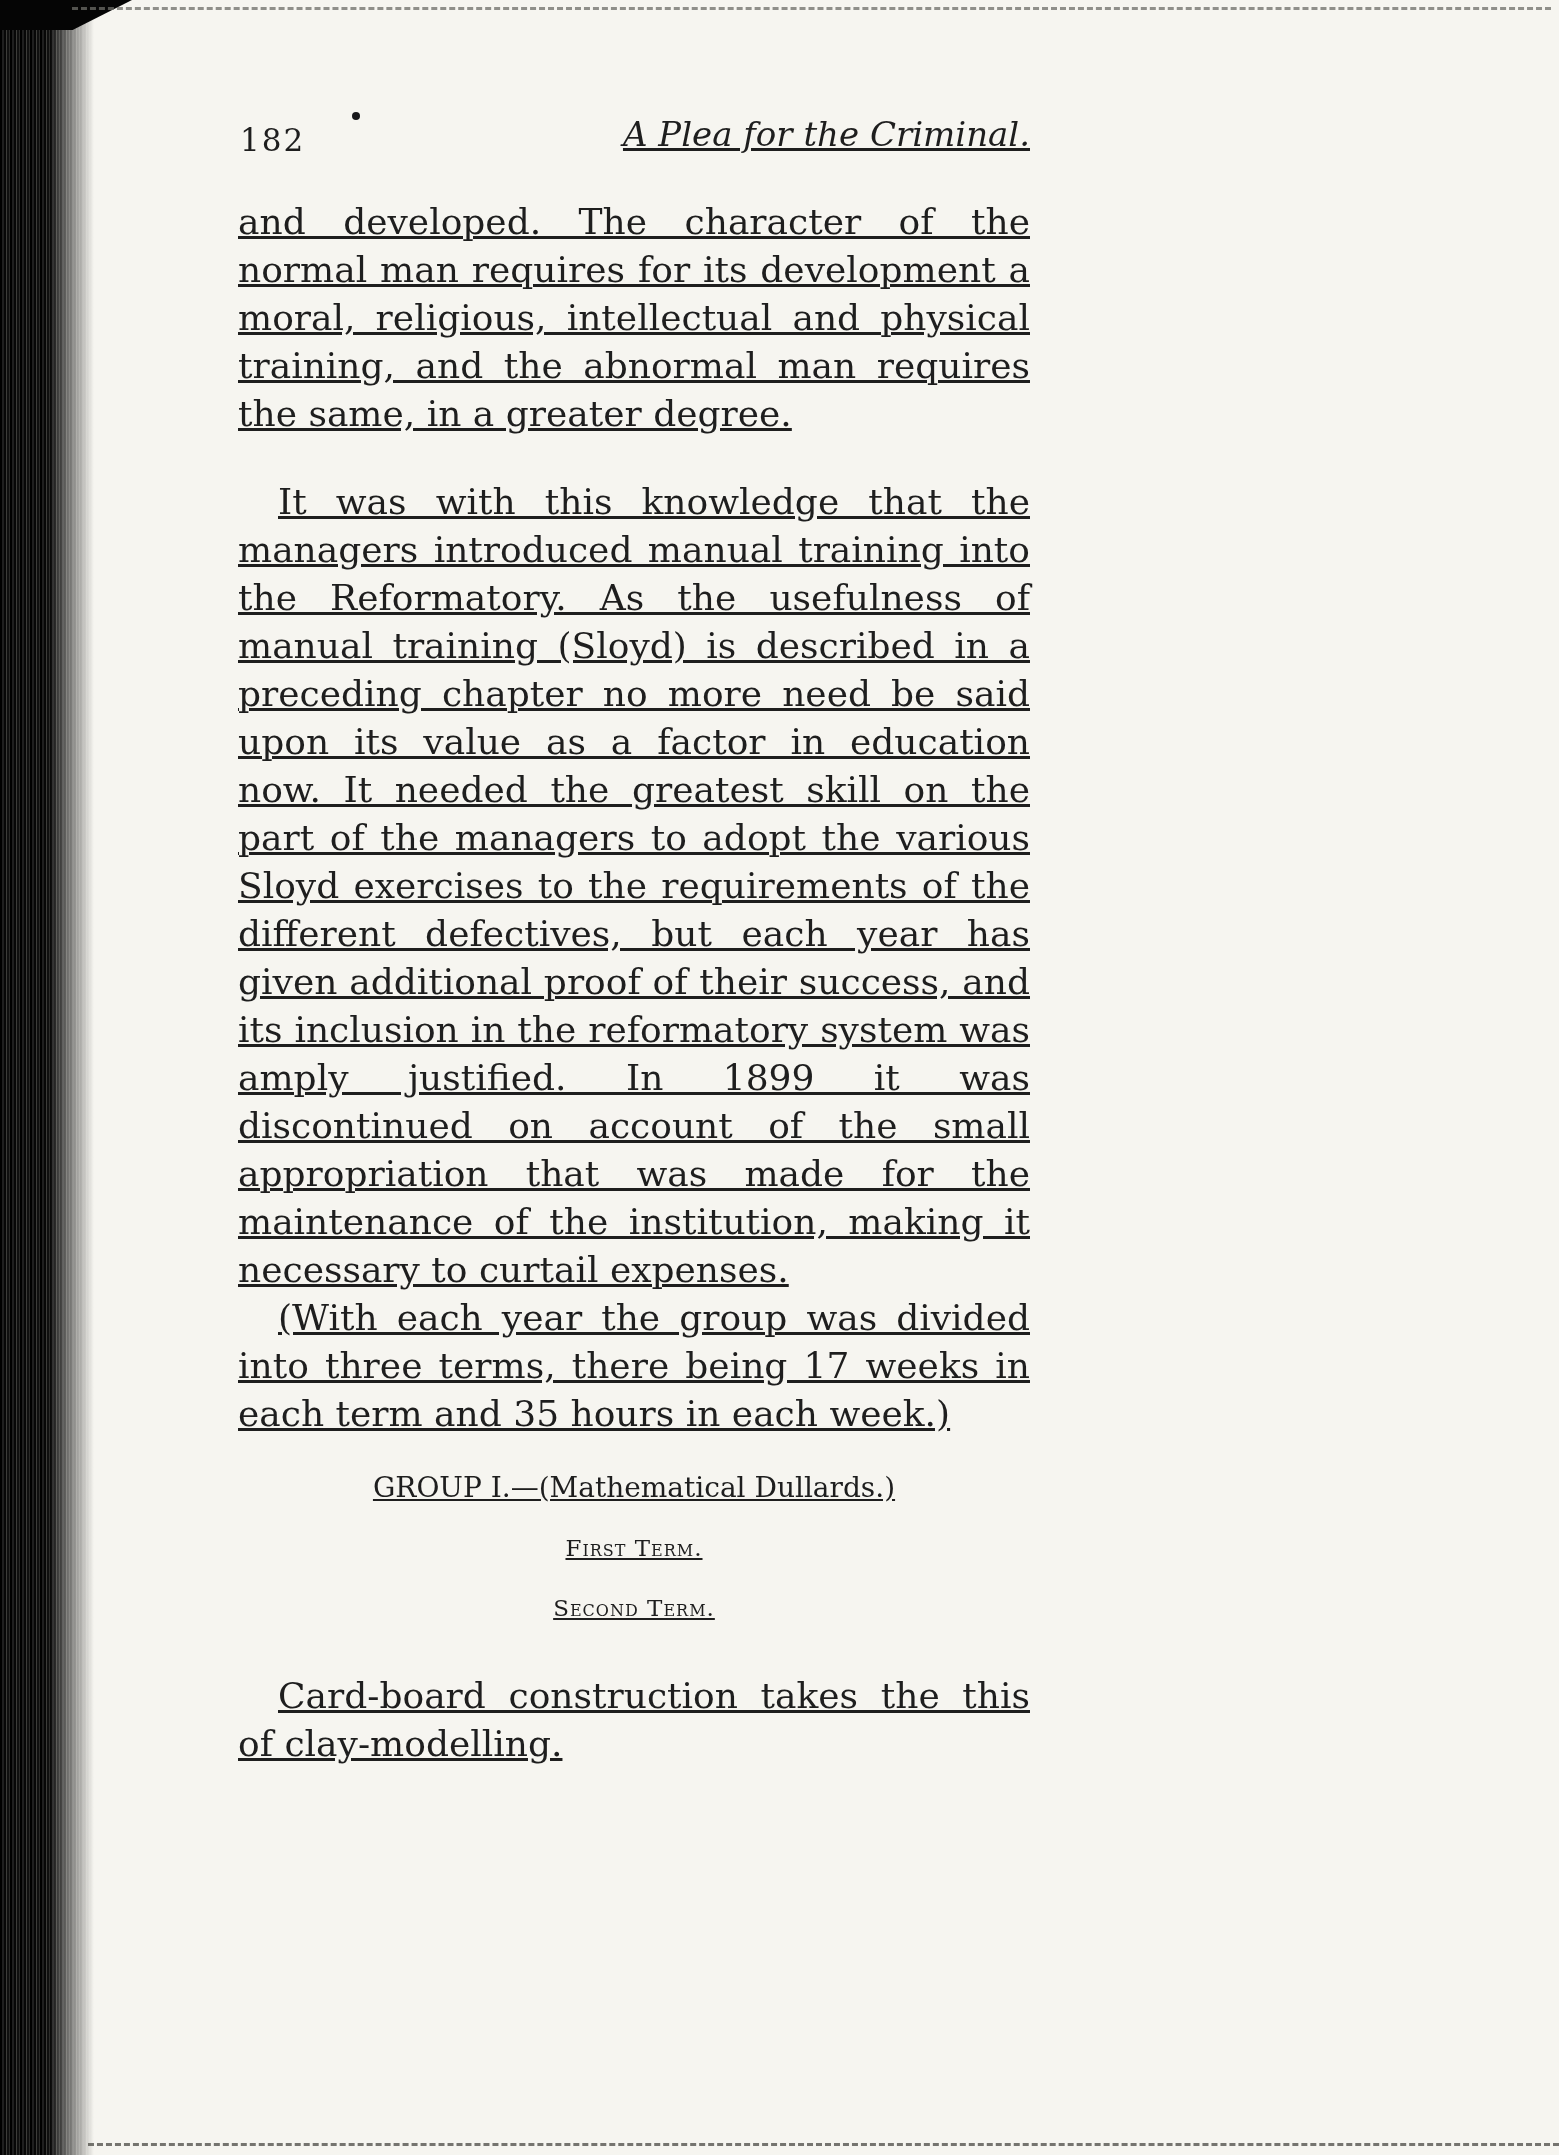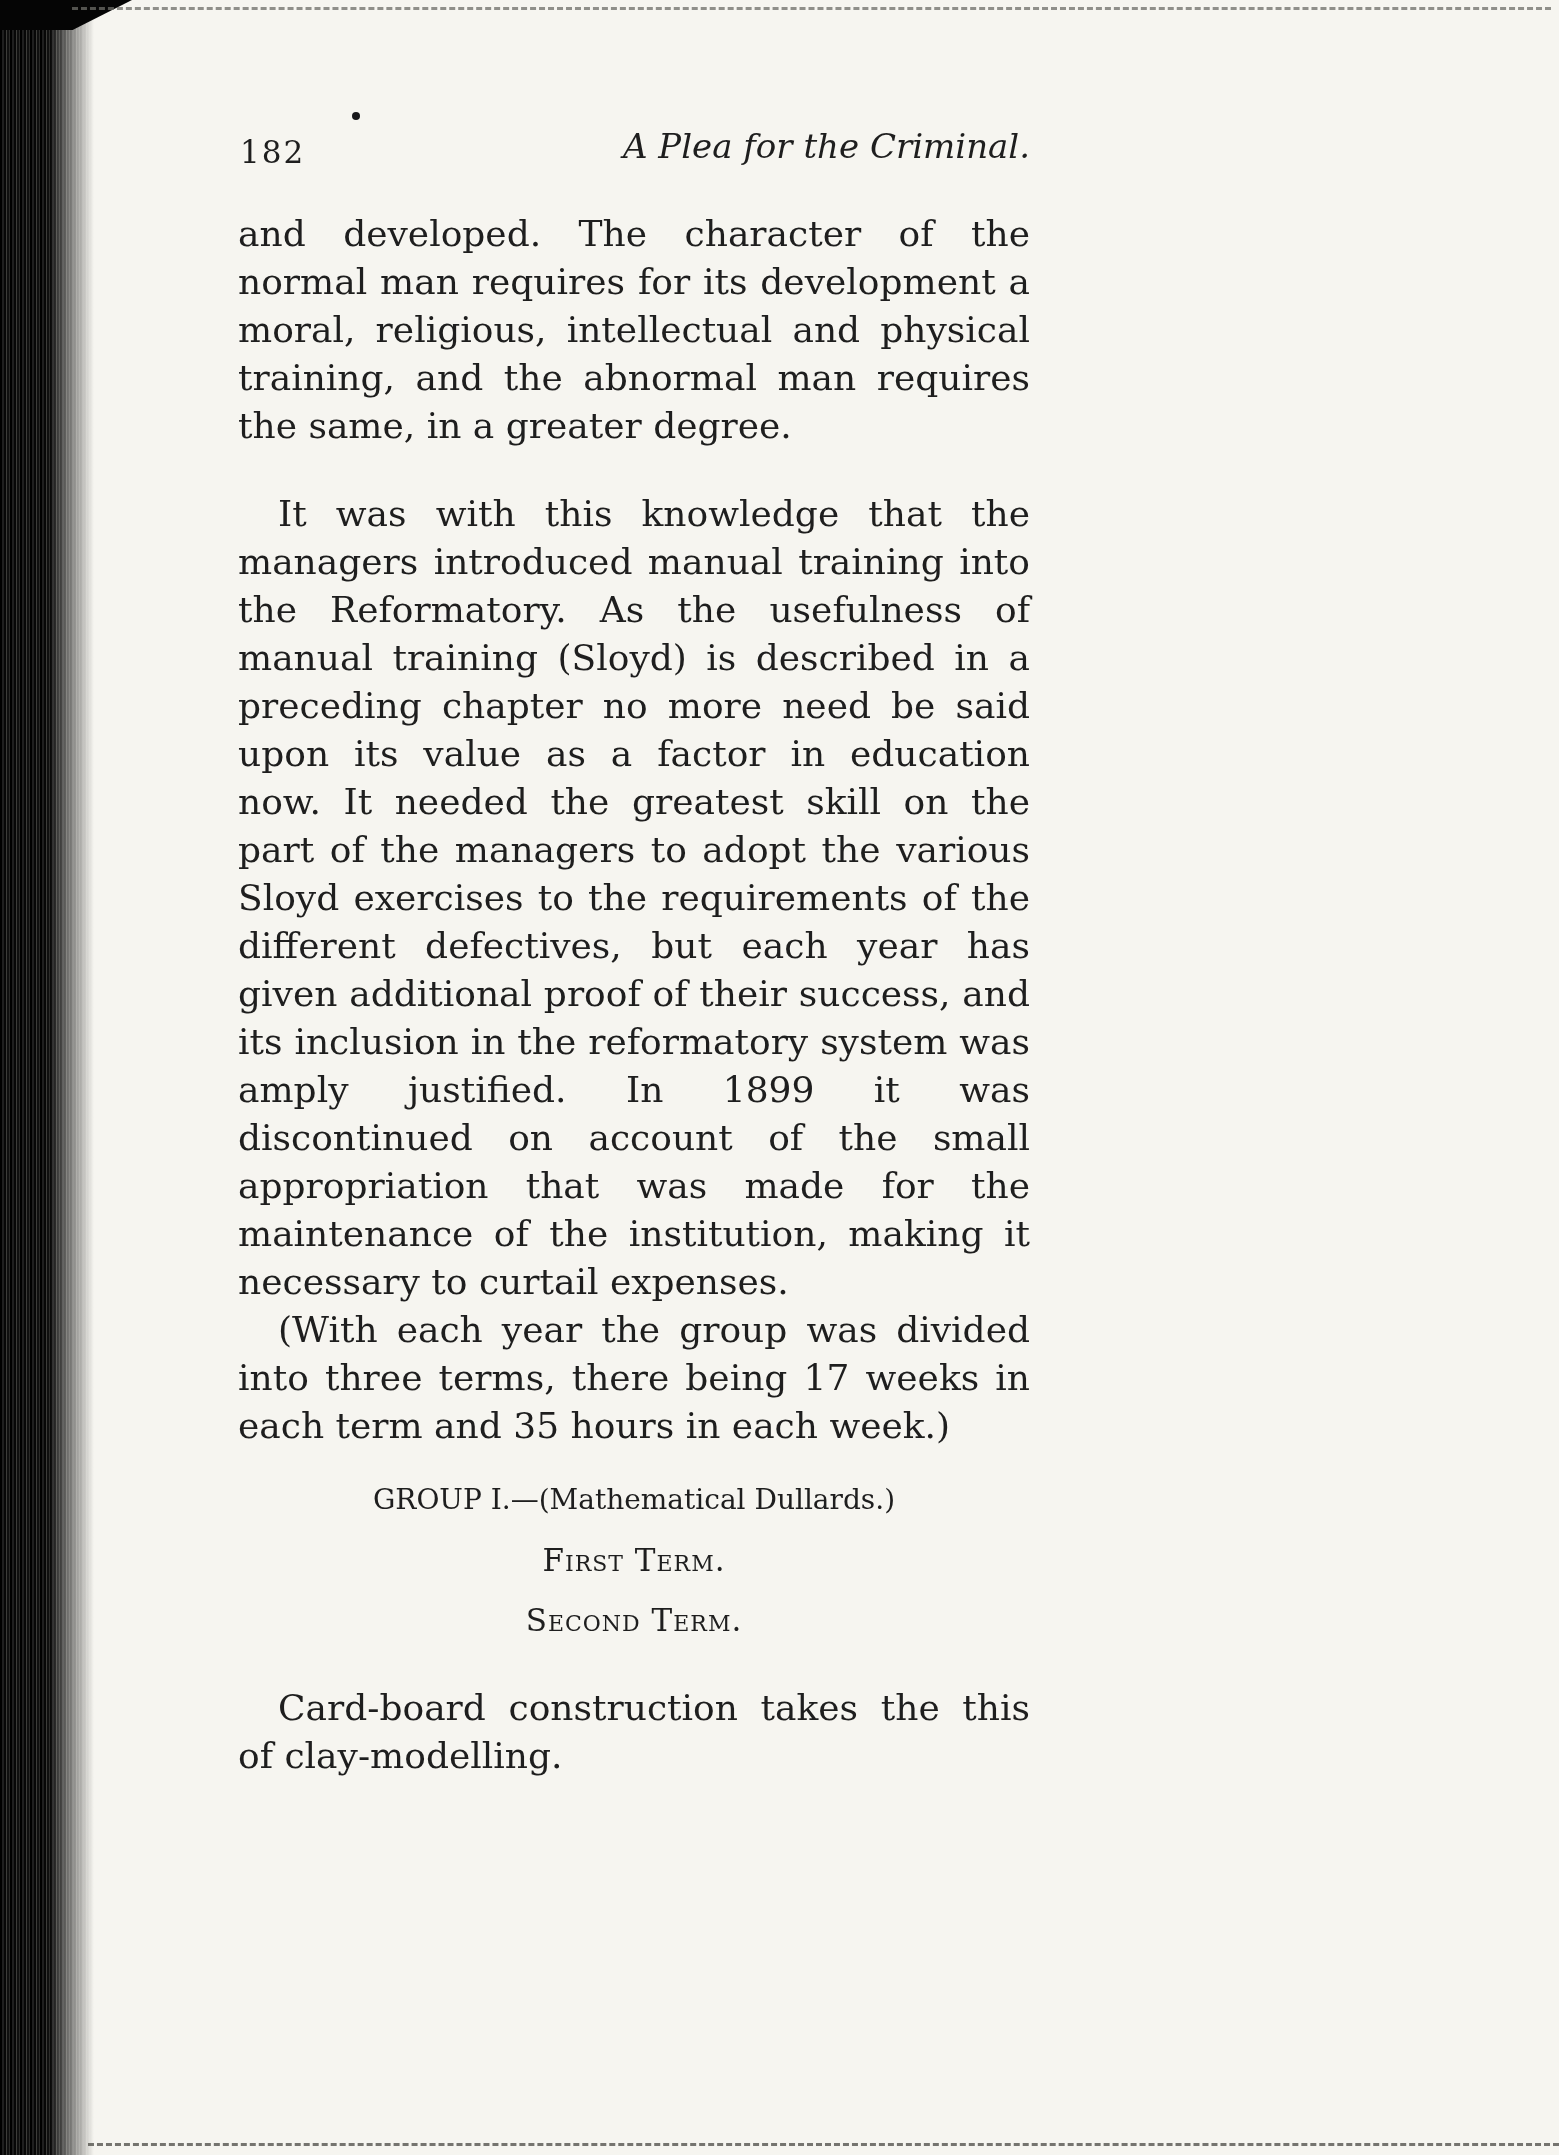--- a/index.html
+++ b/index.html
@@ -35,21 +35,21 @@
     position:absolute; bottom:9px; left:88px; right:0; height:0;
     border-top:3px dashed #55554f; opacity:.8;
   }
 
   .ink-dot {
     position:absolute; left:352px; top:112px; width:8px; height:8px;
     border-radius:50%; background:#18181a;
   }
 
   .content {
-    position:absolute; left:238px; top:126px; width:792px;
+    position:absolute; left:238px; top:114px; width:792px;text-decoration:underline;
   }
 
   .header { position:relative; height:62px; margin-bottom:22px; }
   .page-num {
     position:absolute; left:2px; top:8px;
     font-size:31px; letter-spacing:2px;
   }
   .running-title {
     display:block; text-align:right;
     font-style:italic; font-size:34px;
@@ -60,21 +60,21 @@
     font-size:36px; line-height:48px;
   }
   p.indent { text-indent:40px;margin-top:40px; }
   p.spaced { margin-top:0; }
 
   .group-heading {
     text-align:center; font-size:28px; line-height:48px;
     margin:26px 0 12px;
   }
   .term-heading {
-    text-align:center; font-variant:small-caps; font-size:31px;
+    text-align:center; font-variant:small-caps; font-size:23px;
     line-height:48px; letter-spacing:1px; margin:12px 0 8px;
   }
 </style>
 </head>
 <body>
 
 <div class="page">
 
   <div class="binding"></div>
   <div class="binding-corner"></div>

